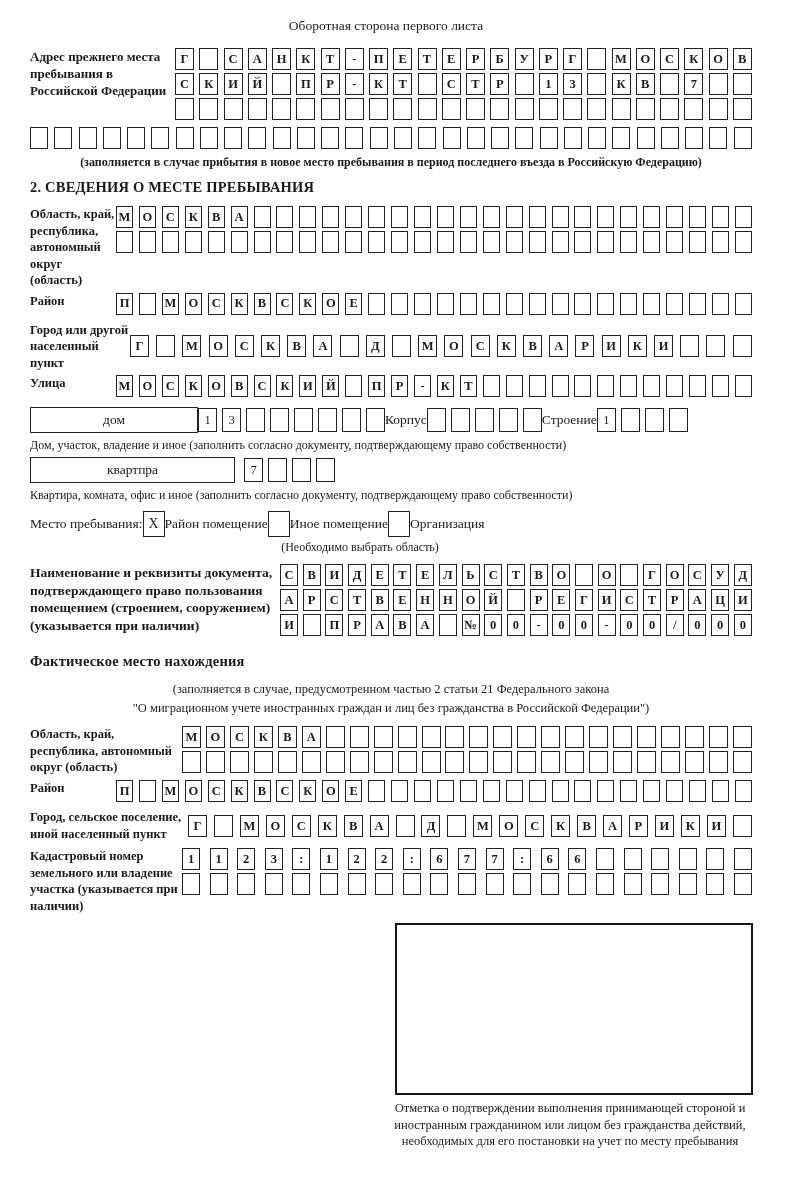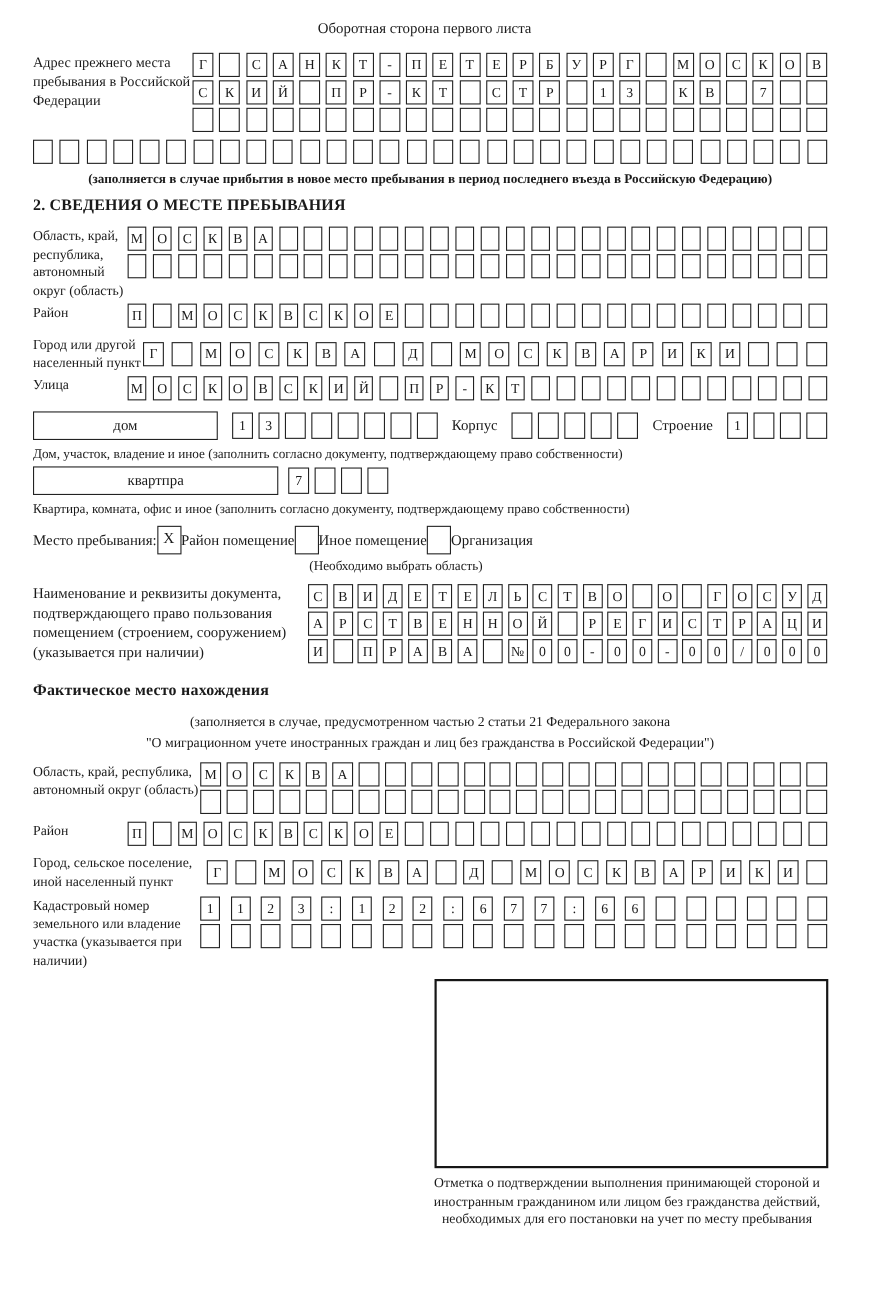--- a/index.html
+++ b/index.html
@@ -6,21 +6,21 @@
   body{
     width:800px;height:1180px;
     color:#1a1a1a;
     font-family:"Liberation Serif","DejaVu Serif",serif;
     -webkit-font-smoothing:antialiased;
   }
   .page{box-sizing:border-box;width:800px;padding:16px 48px 0 30px;}
 
   .header-note{text-align:center;font-size:13.5px;margin:2px 10px 14px 0;}
 
-  .frow{display:flex;align-items:flex-start;margin-bottom:4px;}
+  .frow{display:flex;align-items:flex-start;margin-bottom:4px;font-weight:bold;}
   .frow.vcenter{align-items:center;}
   .flabel{font-size:13px;line-height:1.32;flex:none;}
   .flabel.small{font-size:12.5px;}
   .w145{width:145px;} .w86{width:86px;} .w100{width:100px;}
   .w152{width:152px;} .w158{width:158px;} .w250{width:250px;}
   .rows{flex:1;min-width:0;}
 
   .cellrow{display:flex;justify-content:space-between;margin-bottom:3px;}
   .cell{
     box-sizing:border-box;flex:none;
@@ -33,27 +33,27 @@
   .cells30 .cell{width:18px;}
   .cells21 .cell{width:18px;}
   .cells22 .cell{width:19px;}
 
   .caption{font-size:12px;line-height:1.35;}
   .caption.center{text-align:center;font-weight:bold;}
   .cap-mt{margin:5px 0 7px 0;}
 
   .sec-title{font-weight:bold;font-size:14.5px;margin:9px 0 10px 0;letter-spacing:.2px;}
 
-  .house-line{display:flex;justify-content:space-between;align-items:center;margin:7px 0 4px 0;}
+  .house-line{display:flex;align-items:center;margin:7px 0 4px 0;}
   .named-box{
     box-sizing:border-box;border:1.7px solid #222;height:26px;
     display:flex;align-items:center;justify-content:center;
     font-size:13.5px;background:#fff;flex:none;
   }
-  .box-dom{width:168px;} .box-kv{width:223px;}
+  .box-dom{width:168px;} .box-kv{width:205px;}
   .cellgroup{display:flex;gap:5px;}
   .cellgroup .cell{width:19px;height:24px;}
   .inline-label{font-size:13.5px;white-space:nowrap;}
 
   .apt-line{display:flex;align-items:center;gap:9px;margin:4px 0 4px 0;}
 
   .stay-line{display:flex;align-items:center;margin:7px 0 2px 0;}
   .checkbox{
     box-sizing:border-box;flex:none;width:22px;height:26px;
     border:1.7px solid #222;display:flex;align-items:center;justify-content:center;

